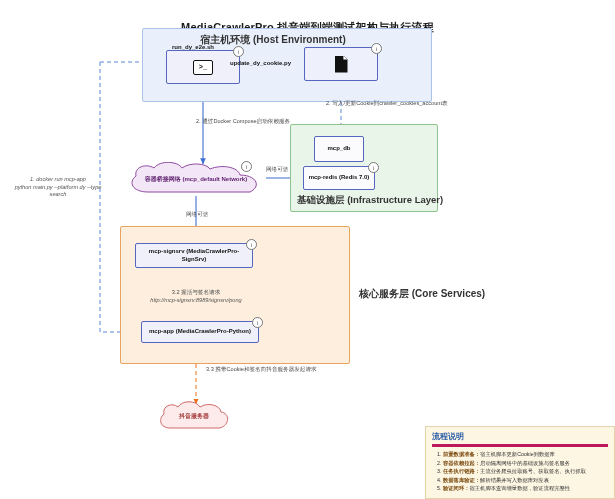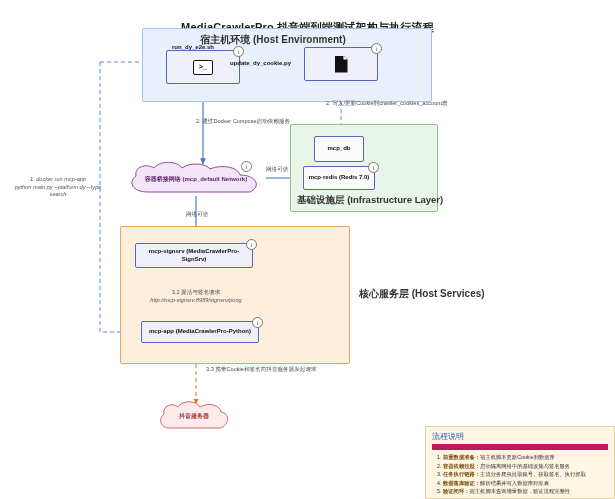--- a/index.html
+++ b/index.html
@@ -90,21 +90,21 @@
     font-style:italic;
   }
   .elabel.cn{font-style:normal;color:#4a4a4a;}
 
   
   #legend{
     position:absolute;left:425px;top:426px;width:190px;height:73px;
     background:#fdf6e3;border:1px solid #e0d4a8;box-sizing:border-box;padding:4px 6px;
   }
   #legend .legend-title{
-    font-size:8px;font-weight:normal;color:#2f5fa8;border-bottom:6px solid #be185d;
+    font-size:8px;font-weight:bold;color:#2f5fa8;border-bottom:3px solid #be185d;
     padding-bottom:2px;margin-bottom:3px;
   }
   #legend ol{margin:0;padding-left:11px;}
   #legend li{font-size:5.3px;color:#333;line-height:1.62;}
   #legend li b{color:#7a4a10;}
 </style>
 </head>
 <body>
 
 <div class="canvas">
@@ -164,21 +164,21 @@
   </div>
 
   <div class="node white" id="node-mcpdb">mcp_db</div>
 
   <div class="node white" id="node-mcpredis">
     <span>mcp-redis (Redis 7.0)</span>
     <span class="badge">i</span>
   </div>
 
   <div class="group" id="group-core">
-    <div class="group-label">核心服务层 (Host Services)</div>
+    <div class="group-label">核心服务层 (Core Services)</div>
   </div>
 
   <div class="node" id="node-signsrv">
     <span>mcp-signsrv (MediaCrawlerPro-SignSrv)</span>
     <span class="badge">i</span>
   </div>
 
   <div class="node" id="node-mcpapp">
     <span>mcp-app (MediaCrawlerPro-Python)</span>
     <span class="badge">i</span>

